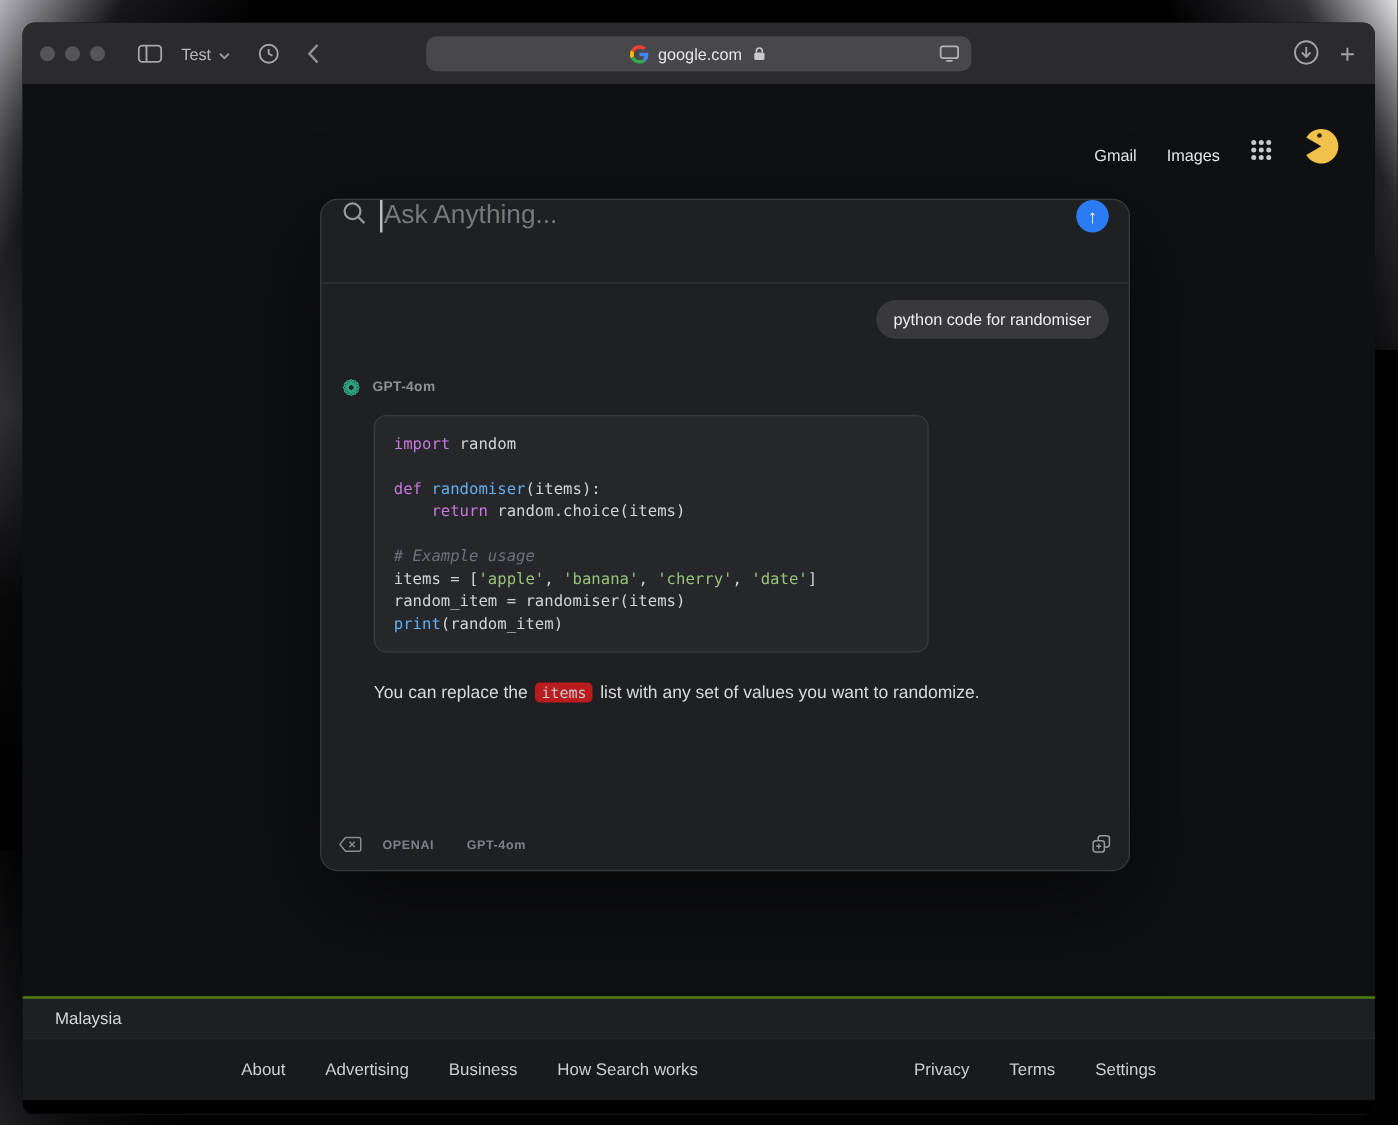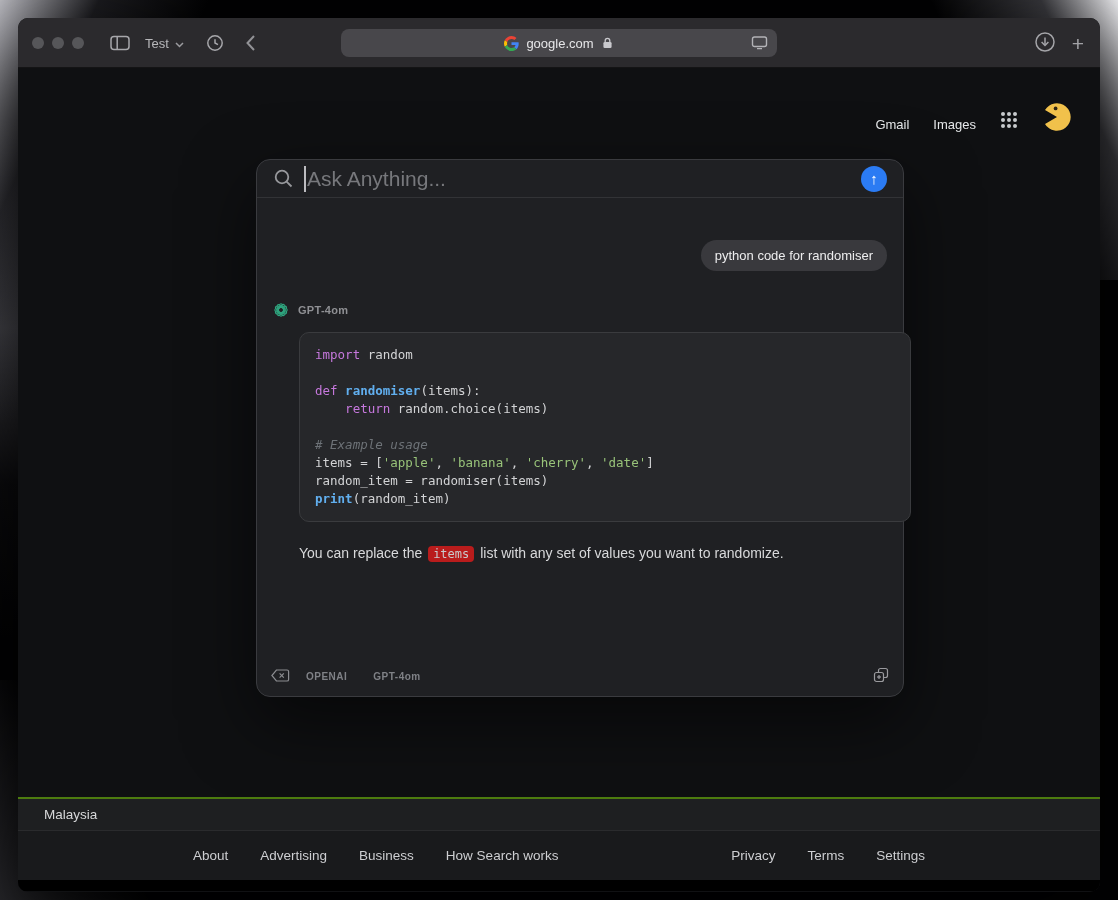--- a/index.html
+++ b/index.html
@@ -44,42 +44,42 @@
   .page { position: relative; height: 823px; background: #0f1012; }
   .gheader { position: absolute; top: 0; right: 0; height: 64px; display: flex; align-items: flex-end; gap: 24px; padding-right: 28px; }
   .glink { color: #e6e8ea; font-size: 13px; text-decoration: none; }
   .avatar { width: 30px; height: 30px; display: flex; }
   
   .panel {
     position: absolute; left: 238px; top: 91px; width: 648px; height: 538px;
     background: #1f2023; border: 1px solid #3a3b3f; border-radius: 14px;
     box-shadow: 0 26px 70px rgba(0,0,0,0.55);
   }
-  .panel-input-row { position: absolute; top: 0; left: 0; right: 0; height: 38px; display: flex; align-items: center; padding: 0 16px; border-bottom: 1px solid #323336; }
+  .panel-input-row { position: absolute; top: 0; left: 0; right: 0; height: 67px; display: flex; align-items: flex-start; padding: 0 16px; border-bottom: 1px solid #323336; }
   .caret { width: 2px; height: 26px; background: #bcbcc0; margin: 0 1px 0 10px; flex: none; }
   .ask-input { flex: 1; background: transparent; border: none; outline: none; font-size: 21px; color: #e8e8ea; font-family: "Liberation Sans", sans-serif; min-width: 0; }
   .ask-input::placeholder { color: #77787c; }
   .send-btn { flex: none; width: 26px; height: 26px; border-radius: 50%; border: none; background: var(--accent-blue, #2b7bf3); color: #fff; font-size: 15px; font-weight: bold; display: flex; align-items: center; justify-content: center; }
   .bubble-row { position: absolute; top: 80px; right: 16px; }
   .bubble { background: #39393d; color: #ededee; font-size: 13px; padding: 8px 14px; border-radius: 16px; }
   .ai-block { position: absolute; top: 142px; left: 16px; width: 606px; }
   .ai-head { display: flex; align-items: center; gap: 9px; }
   .model-label { font-size: 11px; font-weight: bold; color: #8f9094; letter-spacing: 0.3px; }
   .ai-content { margin-left: 26px; margin-top: 9px; }
   .ai-content p { color: #d8d9db; font-size: 14px; line-height: 22px; width: 560px; }
   .code {
-    margin-top: 14px; width: 612px; background: #26272a; border: 1px solid #3a3b3e;
+    margin-top: 14px; width: 444px; background: #26272a; border: 1px solid #3a3b3e;
     border-radius: 10px; padding: 13px 15px;
     font-family: "DejaVu Sans Mono", "Liberation Mono", monospace; font-size: 12.5px;
     line-height: 18px; color: #d2d3d5;
   }
   .code-line { white-space: pre; min-height: 18px; }
   .tok-pl { color: #d2d3d5; }
   .tok-kw { color: var(--syn-kw, #c678dd); }
-  .tok-fn { color: var(--syn-fn, #61afef); font-weight: bold; }
+  .tok-fn { color: var(--syn-fn, #61afef); }
   .tok-st { color: var(--syn-st, #98c379); }
   .tok-cm { color: var(--syn-cm, #6d7277); font-style: italic; }
   .outro { margin-top: 20px; }
   .outro code { font-family: "DejaVu Sans Mono", "Liberation Mono", monospace; font-size: 12px; color: #c9cacc; background: #b91c1c; padding: 1px 5px; border-radius: 4px; margin: 0 2px; }
   .panel-footer { position: absolute; left: 14px; right: 14px; bottom: 10px; display: flex; align-items: center; }
   .pf-label { font-size: 10px; font-weight: bold; letter-spacing: 0.5px; color: #7f8186; }
   .pf-provider { margin-left: 16px; }
   .pf-model { margin-left: 26px; }
   .copy-btn { margin-left: auto; }
   

